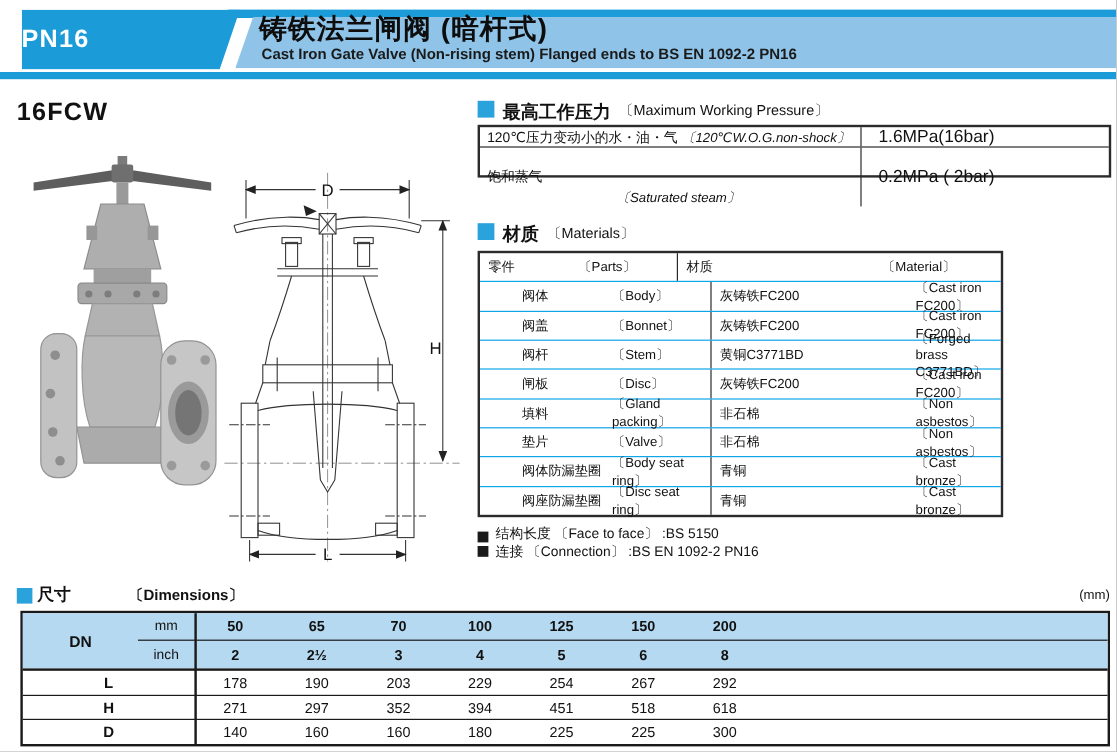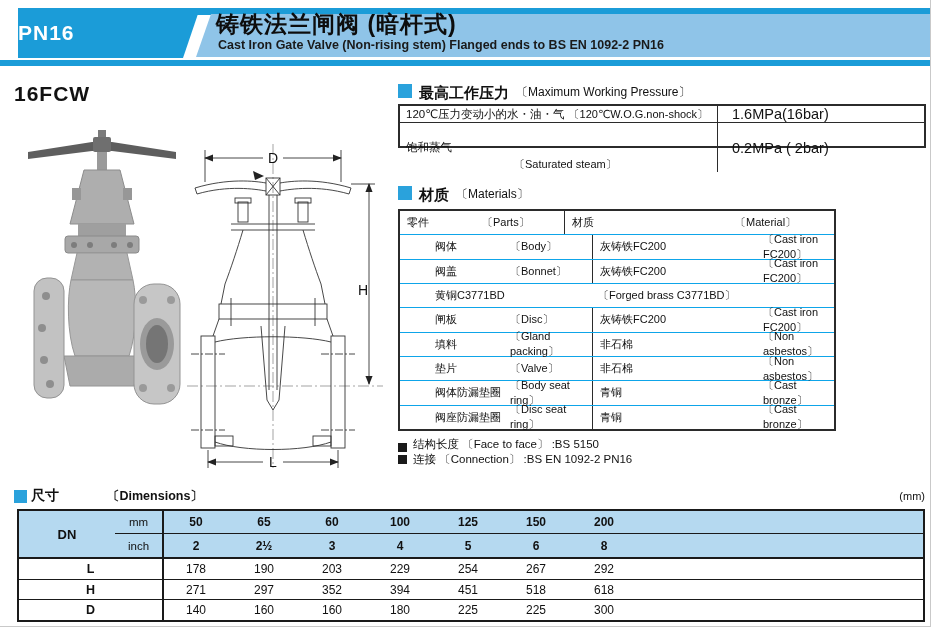--- a/index.html
+++ b/index.html
@@ -28,21 +28,21 @@
   .sec-en  { font-size:12px; }
 
   
   .press-table { position:absolute; left:398px; top:104px; width:528px; height:44px;
                  border:2px solid #2b2b2b; display:flex; flex-direction:column; }
   .press-row  { flex:1; display:flex; align-items:center; }
   .press-row + .press-row { border-top:1.5px solid #2b2b2b; }
   .press-left { width:318px; height:100%; display:flex; align-items:center; padding:0 6px;
                 border-right:1.5px solid #2b2b2b; }
   .press-cn   { font-size:11.5px; }
-  .press-en   { font-size:11px; margin-left:4px; }
+  .press-en   { font-size:11px; margin-left:4px;font-style:italic; }
   .press-en.offset { margin-left:62px;margin-top:34px; }
   .press-val  { flex:1; font-size:14.5px; padding-left:14px; }
 
   
   .mat-table { position:absolute; left:398px; top:209px; width:438px; height:222px;
                border:2px solid #2b2b2b; display:flex; flex-direction:column; }
   .mat-row { flex:1; display:flex; }
   .mat-row + .mat-row { border-top:1px solid #0ea5e9;padding-left:28px; }
   .mat-part { position:relative; width:165px; border-right:1.5px solid #2b2b2b; display:flex; align-items:center; }
   .mat-mat  { position:relative; flex:1; display:flex; align-items:center; }
@@ -260,20 +260,24 @@
       <div class="mat-part">
           <span class="mat-cn">阀盖</span>
           <span class="mat-en">〔Bonnet〕</span>
         </div>
       <div class="mat-mat">
           <span class="mat-cn">灰铸铁FC200</span>
           <span class="mat-en">〔Cast iron FC200〕</span>
         </div>
     </div>
     <div class="mat-row">
+      <div class="mat-part">
+          <span class="mat-cn">阀杆</span>
+          <span class="mat-en">〔Stem〕</span>
+        </div>
       <div class="mat-mat">
           <span class="mat-cn">黄铜C3771BD</span>
           <span class="mat-en">〔Forged brass C3771BD〕</span>
         </div>
     </div>
     <div class="mat-row">
       <div class="mat-part">
           <span class="mat-cn">闸板</span>
           <span class="mat-en">〔Disc〕</span>
         </div>
@@ -340,21 +344,21 @@
     <span class="dims-mm">(mm)</span>
   </div>
 
   <div class="dims-table">
     <div class="dims-head">
       <div class="dims-dn">DN</div>
       <div class="dh-row mm">
         <span class="dh-unit">mm</span>
         <span class="dh-val">50</span>
         <span class="dh-val">65</span>
-        <span class="dh-val">60</span>
+        <span class="dh-val">70</span>
         <span class="dh-val">100</span>
         <span class="dh-val">125</span>
         <span class="dh-val">150</span>
         <span class="dh-val">200</span>
       </div>
       <div class="dh-row inch">
         <span class="dh-unit">inch</span>
         <span class="dh-val">2</span>
         <span class="dh-val">2½</span>
         <span class="dh-val">3</span>

